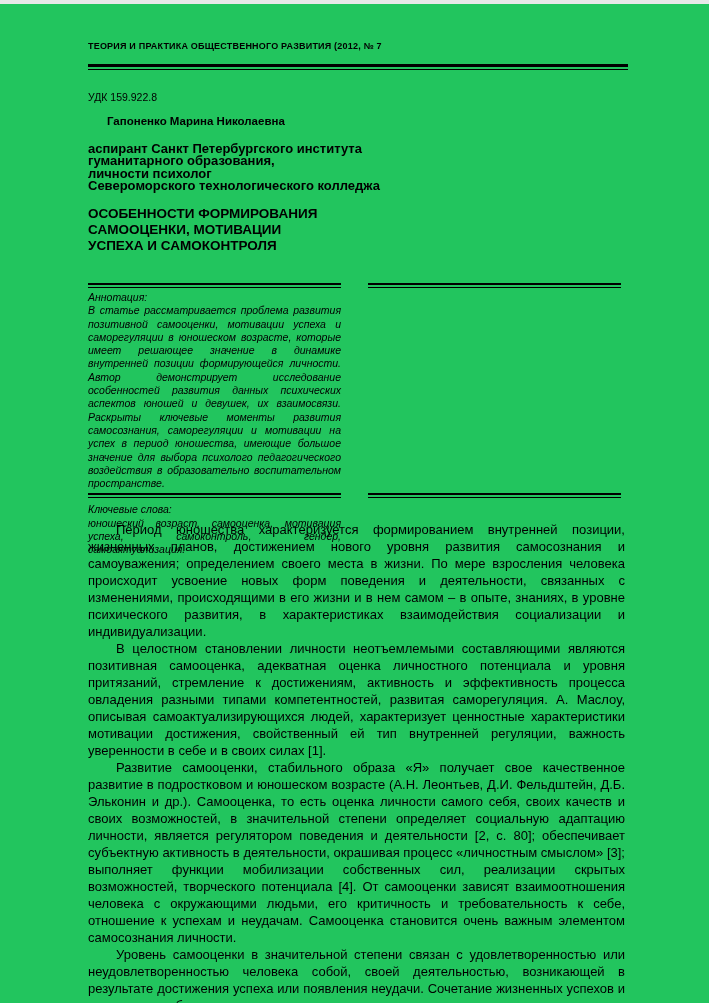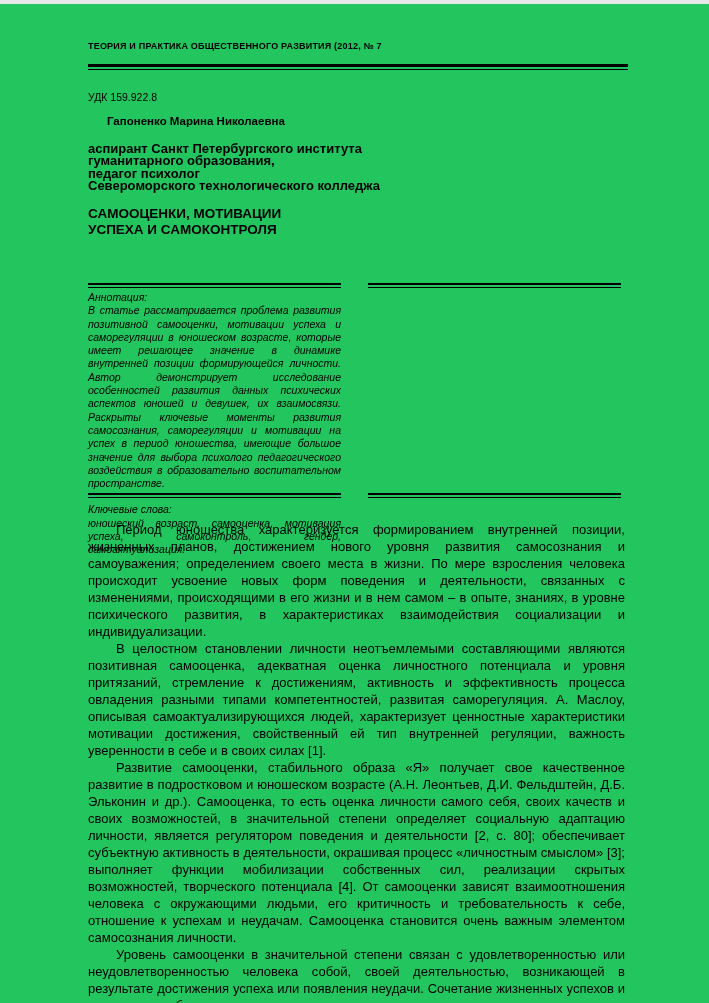--- a/index.html
+++ b/index.html
@@ -70,25 +70,26 @@
 
   <div class="header-rule"></div>
 
   <div class="udc">УДК 159.922.8</div>
 
   <div class="author-name">Гапоненко Марина Николаевна</div>
 
   <div class="affiliation">
     <div>аспирант Санкт Петербургского института</div>
     <div>гуманитарного образования,</div>
-    <div>педагог психолог</div>
+    <div>личности психолог</div>
     <div>Североморского технологического колледжа</div>
   </div>
 
   <h1 class="article-title">
+    <div>ОСОБЕННОСТИ ФОРМИРОВАНИЯ</div>
     <div>САМООЦЕНКИ, МОТИВАЦИИ</div>
     <div>УСПЕХА И САМОКОНТРОЛЯ</div>
   </h1>
 
   <div class="rule rule-top-left"></div>
   <div class="rule rule-top-right"></div>
   <div class="rule rule-bottom-left"></div>
   <div class="rule rule-bottom-right"></div>
 
   <div class="abstract-col">

